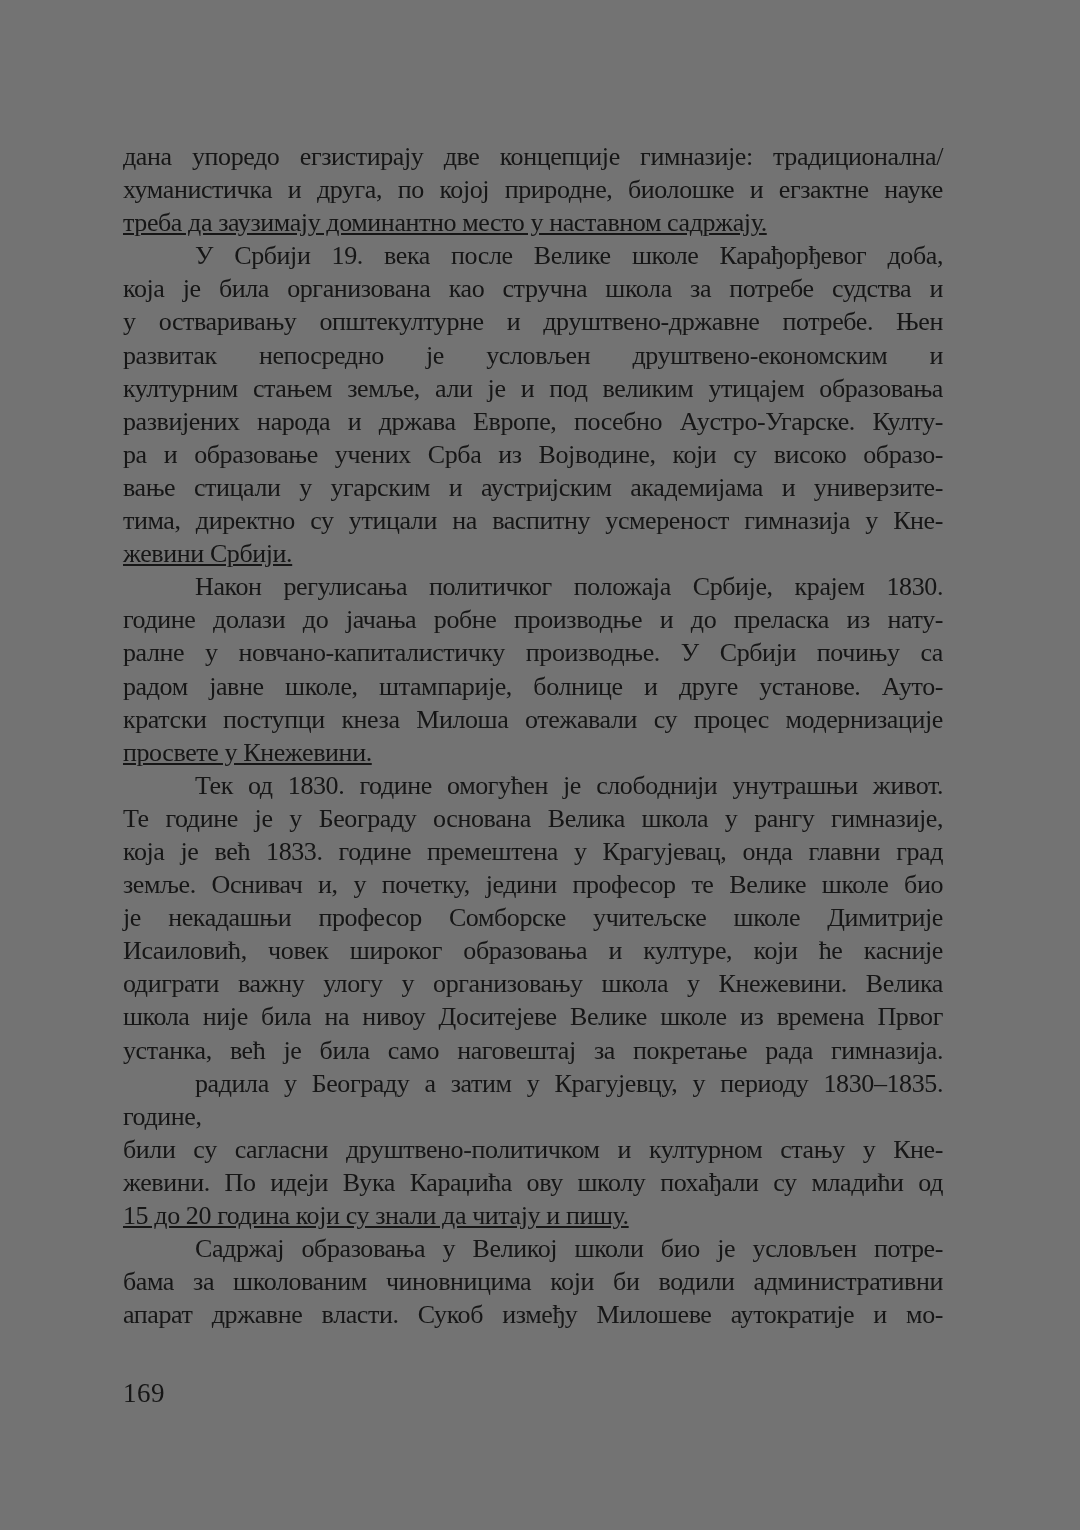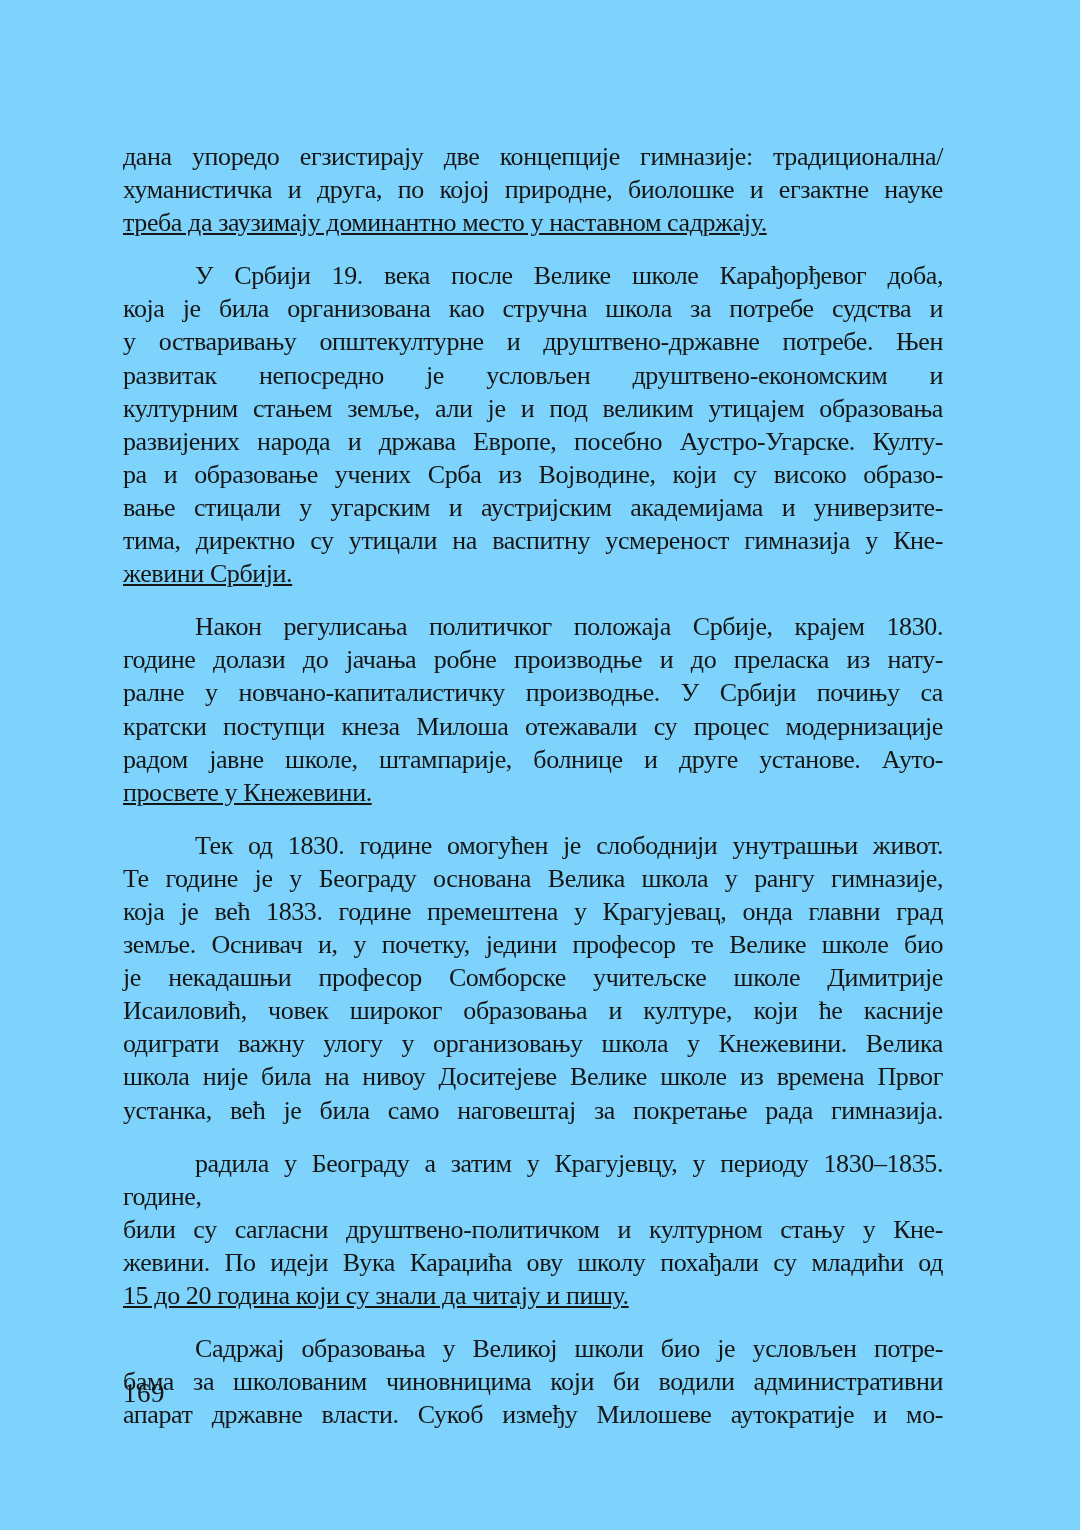--- a/index.html
+++ b/index.html
@@ -11,21 +11,21 @@
     position: relative;
     width: 1080px;
     height: 1530px;
     overflow: hidden;
     font-family: "Liberation Serif", "DejaVu Serif", serif;
     color: #161616;
   }
   .page {
     position: absolute;
     inset: 0;
-    background: #7dd3fc;
+    background: #737373;
   }
   .text-block {
     position: absolute;
     left: 123px;
     top: 140px;
     width: 820px;
     font-size: 26px;
     line-height: 33.1px;
     letter-spacing: -0.4px;
   }
@@ -37,21 +37,20 @@
     text-align: justify;
     text-align-last: justify;
     text-justify: inter-word;
   }
   .line.last {
     text-align-last: left;
     text-decoration: underline;
   }
   .par.indent .line:first-child {
     text-indent: 72px;
-    margin-top: 20px;
   }
   .page-number {
     position: absolute;
     top: 1378px;
     left: 123px;
     width: 820px;
     font-size: 27px;
     letter-spacing: 0.5px;
   }
 </style>
@@ -74,22 +73,22 @@
         <div class="line">развијених народа и држава Европе, посебно Аустро-Угарске. Култу-</div>
         <div class="line">ра и образовање учених Срба из Војводине, који су високо образо-</div>
         <div class="line">вање стицали у угарским и аустријским академијама и универзите-</div>
         <div class="line">тима, директно су утицали на васпитну усмереност гимназија у Кне-</div>
         <div class="line last">жевини Србији.</div>
       </div>
       <div class="par indent">
         <div class="line">Након регулисања политичког положаја Србије, крајем 1830.</div>
         <div class="line">године долази до јачања робне производње и до преласка из нату-</div>
         <div class="line">ралне у новчано-капиталистичку производње. У Србији почињу са</div>
+        <div class="line">радом јавне школе, штампарије, болнице и друге установе. Ауто-</div>
         <div class="line">кратски поступци кнеза Милоша отежавали су процес модернизације</div>
-        <div class="line">радом јавне школе, штампарије, болнице и друге установе. Ауто-</div>
         <div class="line last">просвете у Кнежевини.</div>
       </div>
       <div class="par indent">
         <div class="line">Тек од 1830. године омогућен је слободнији унутрашњи живот.</div>
         <div class="line">Те године је у Београду основана Велика школа у рангу гимназије,</div>
         <div class="line">која је већ 1833. године премештена у Крагујевац, онда главни град</div>
         <div class="line">земље. Оснивач и, у почетку, једини професор те Велике школе био</div>
         <div class="line">је некадашњи професор Сомборске учитељске школе Димитрије</div>
         <div class="line">Исаиловић, човек широког образовања и културе, који ће касније</div>
         <div class="line">одиграти важну улогу у организовању школа у Кнежевини. Велика</div>

